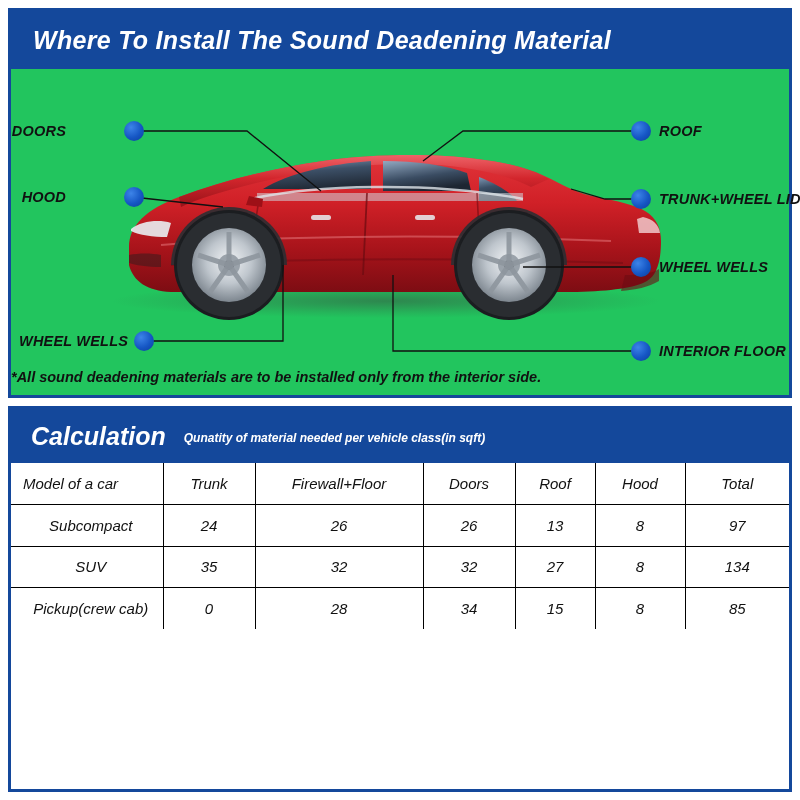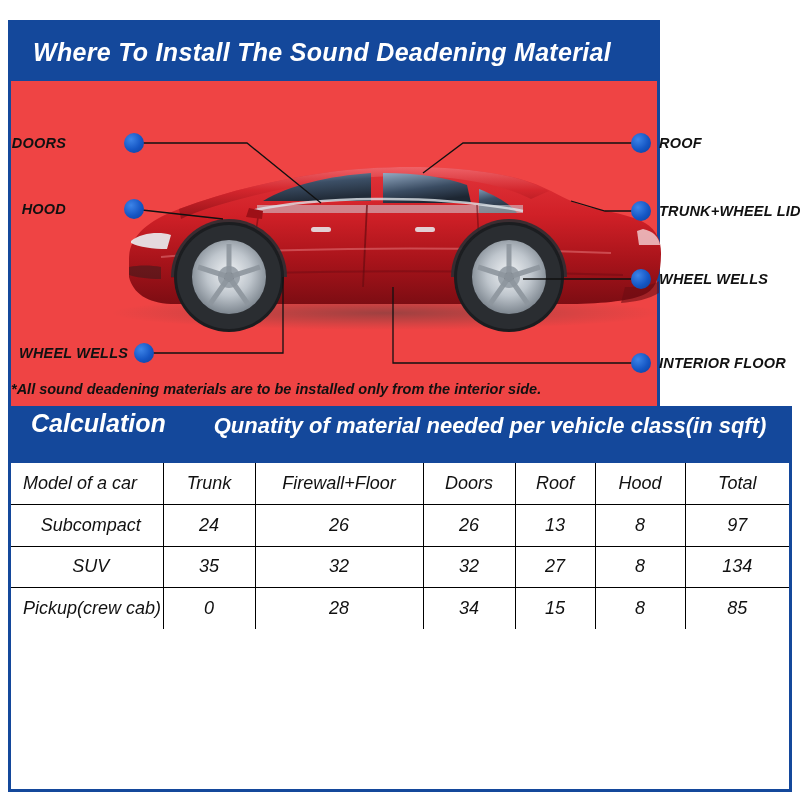--- a/index.html
+++ b/index.html
@@ -18,26 +18,25 @@
     width: 800px;
     height: 800px;
     box-sizing: border-box;
   }
 
   
   .top-panel {
     position: absolute;
     left: 8px;
     top: 8px;
-    width: 652px;
+    width: 784px;
     height: 390px;
     border: 3px solid #14489b;
     box-sizing: border-box;
-    background: #ef4444;
-    margin-top: 12px;
+    background: #22c55e;
   }
   .title-bar {
     position: absolute;
     left: 0;
     top: 0;
     width: 100%;
     height: 58px;
     background: #14489b;
     color: #ffffff;
     display: flex;
@@ -99,44 +98,45 @@
     height: 386px;
     border: 3px solid #14489b;
     box-sizing: border-box;
     background: #fff;
   }
   .calc-bar {
     height: 54px;
     background: #14489b;
     color: #fff;
     display: flex;
+    align-items: center;
     padding-left: 20px;
     box-sizing: border-box;
+    gap: 18px;
   }
   .calc-bar .calc-title {
     font-size: 25px;
     font-weight: bold;
     font-style: italic;
   }
   .calc-bar .calc-sub {
-    font-size: 22px;
+    font-size: 12px;
     font-weight: bold;
     font-style: italic;
     padding-top: 4px;
-    margin-left: 48px;
   }
 
   table {
     width: 100%;
     border-collapse: collapse;
     table-layout: fixed;
   }
   table th, table td {
     border: 1px solid #000000;
-    font-size: 18px;
+    font-size: 15px;
     font-style: italic;
     color: #111;
     text-align: center;
     height: 41.5px;
     padding: 0 4px;
     box-sizing: border-box;
     overflow: hidden;
     white-space: nowrap;
   }
   table th {

